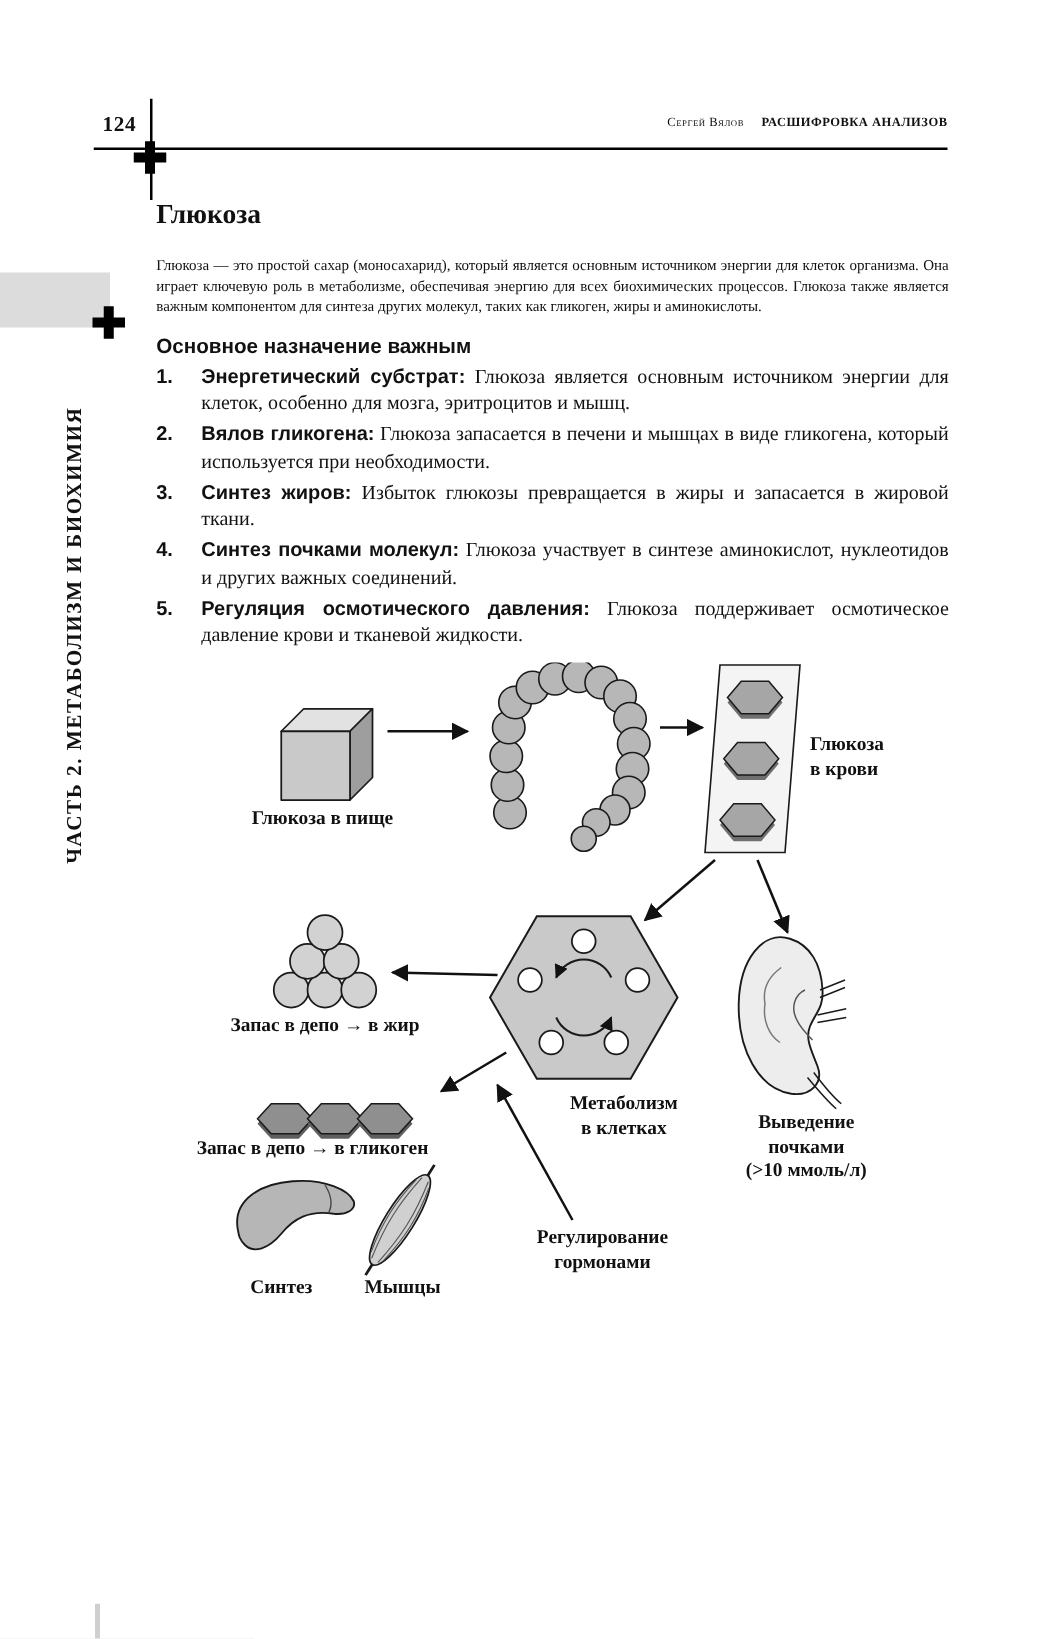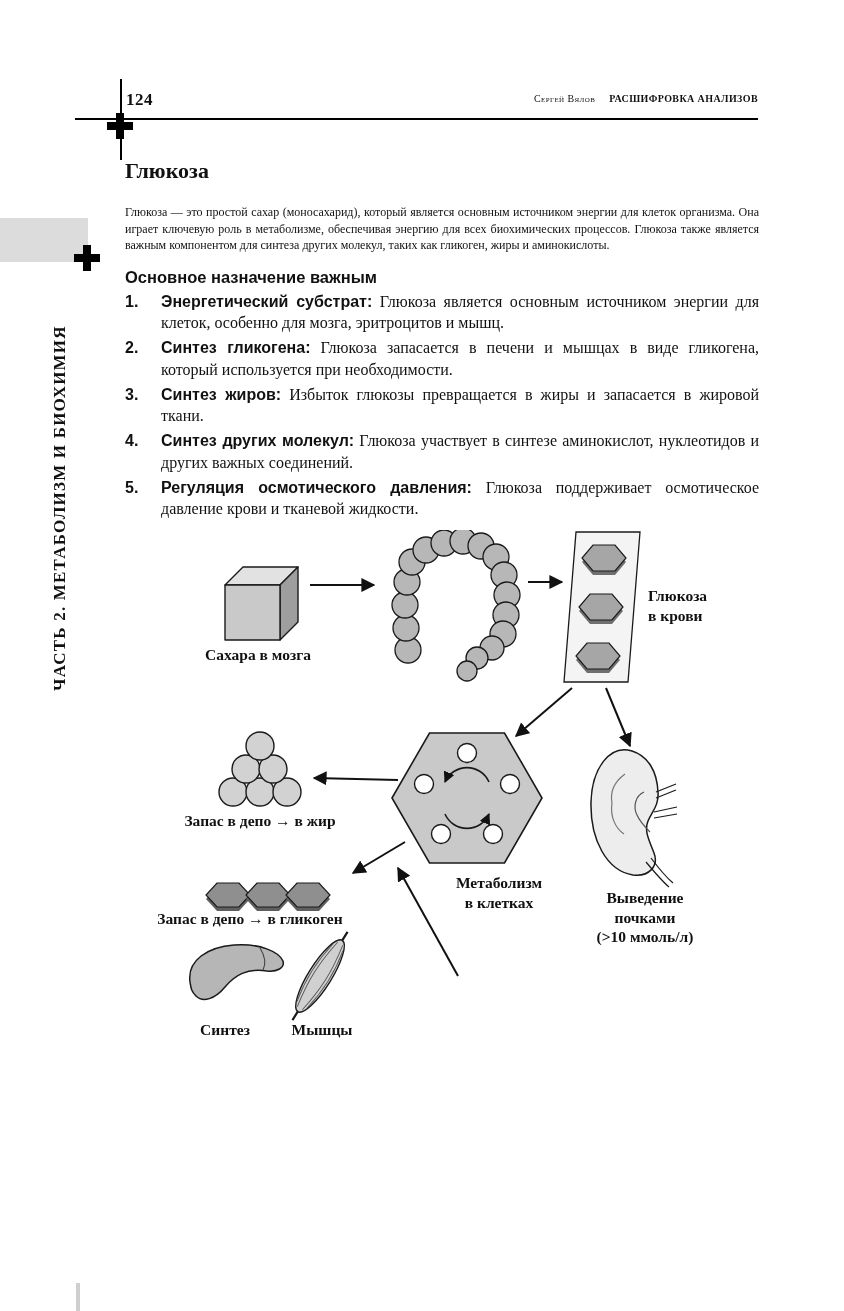--- a/index.html
+++ b/index.html
@@ -5,21 +5,21 @@
   html,body{margin:0;padding:0;background:#e9e9e9;}
   .page{
     position:relative;
     width:844px;height:1311px;
     background:#ffffff;
     font-family:"Liberation Serif", serif;
     color:#111;
     overflow:hidden;
   }
   
-  .page-number{position:absolute;left:82px;top:90px;font-size:17px;font-weight:bold;letter-spacing:.5px;margin-left:44px;}
+  .page-number{position:absolute;left:82px;top:90px;font-size:17px;font-weight:bold;letter-spacing:.5px;}
   .header-right{position:absolute;right:86px;top:93px;font-size:10px;letter-spacing:.4px;white-space:nowrap;}
   .header-author{font-variant:small-caps;margin-right:14px;}
   .header-booktitle{font-weight:bold;}
   .header-rule{position:absolute;left:75px;top:118px;width:683px;height:1.6px;background:#000;}
   .header-vline{position:absolute;left:120px;top:79px;width:1.6px;height:81px;background:#000;}
   
   .plus{position:absolute;width:26px;height:26px;}
   .plus::before{content:"";position:absolute;left:9px;top:0;width:8px;height:26px;background:#000;}
   .plus::after{content:"";position:absolute;left:0;top:9px;width:26px;height:8px;background:#000;}
   .plus-top{left:107px;top:113px;}
@@ -89,29 +89,29 @@
     <p class="intro">Глюкоза — это простой сахар (моносахарид), который является основным источником энергии для клеток организма. Она играет ключевую роль в метаболизме, обеспечивая энергию для всех биохимических процессов. Глюкоза также является важным компонентом для синтеза других молекул, таких как гликоген, жиры и аминокислоты.</p>
     <h2 class="section-heading">Основное назначение важным</h2>
 
     <ol class="purpose-list">
       <li>
         <span class="li-num">1.</span>
         <span><span class="li-bold">Энергетический субстрат:</span><span> Глюкоза является основным источником энергии для клеток, особенно для мозга, эритроцитов и мышц.</span></span>
       </li>
       <li>
         <span class="li-num">2.</span>
-        <span><span class="li-bold">Синтез гликогена:</span><span> Глюкоза запасается в печени и мышцах в виде гликогена, который используется при необходимости.</span></span>
+        <span><span class="li-bold">Вялов гликогена:</span><span> Глюкоза запасается в печени и мышцах в виде гликогена, который используется при необходимости.</span></span>
       </li>
       <li>
         <span class="li-num">3.</span>
         <span><span class="li-bold">Синтез жиров:</span><span> Избыток глюкозы превращается в жиры и запасается в жировой ткани.</span></span>
       </li>
       <li>
         <span class="li-num">4.</span>
-        <span><span class="li-bold">Синтез других молекул:</span><span> Глюкоза участвует в синтезе аминокислот, нуклеотидов и других важных соединений.</span></span>
+        <span><span class="li-bold">Синтез почками молекул:</span><span> Глюкоза участвует в синтезе аминокислот, нуклеотидов и других важных соединений.</span></span>
       </li>
       <li>
         <span class="li-num">5.</span>
         <span><span class="li-bold">Регуляция осмотического давления:</span><span> Глюкоза поддерживает осмотическое давление крови и тканевой жидкости.</span></span>
       </li>
     </ol>
 
     <div class="diagram">
       <svg width="660" height="528" viewBox="0 0 660 528">
         <defs>
@@ -218,27 +218,29 @@
           <ellipse cx="200" cy="446" rx="42" ry="11.5" fill="#d0d0d0" stroke="#1a1a1a" stroke-width="1.4"></ellipse>
           <g fill="none" stroke="#555" stroke-width="0.9">
             <path d="M 166 440 C 190 435 210 435 234 440"></path>
             <path d="M 162 443 C 190 438 210 438 238 443"></path>
             <path d="M 162 449 C 190 454 210 454 238 449"></path>
             <path d="M 166 452 C 190 457 210 457 234 452"></path>
           </g>
         </g>
       </svg>
 
-      <div class="dlabel dl-center lbl-sugar">Сахара в мозга</div>
+      <div class="dlabel dl-center lbl-sugar">Глюкоза в пище</div>
       <div class="dlabel lbl-blood">Глюкоза
 в крови</div>
       <div class="dlabel dl-center lbl-fat">Запас в депо → в жир</div>
       <div class="dlabel dl-center lbl-metabolism">Метаболизм
 в клетках</div>
       <div class="dlabel dl-center lbl-kidney">Выведение
 почками
 (&gt;10 ммоль/л)</div>
       <div class="dlabel dl-center lbl-glycogen">Запас в депо → в гликоген</div>
       <div class="dlabel dl-center lbl-liver">Синтез</div>
       <div class="dlabel dl-center lbl-muscle">Мышцы</div>
+      <div class="dlabel dl-center lbl-hormones">Регулирование
+гормонами</div>
     </div>
   </div>
 </div>
 
 </body></html>

